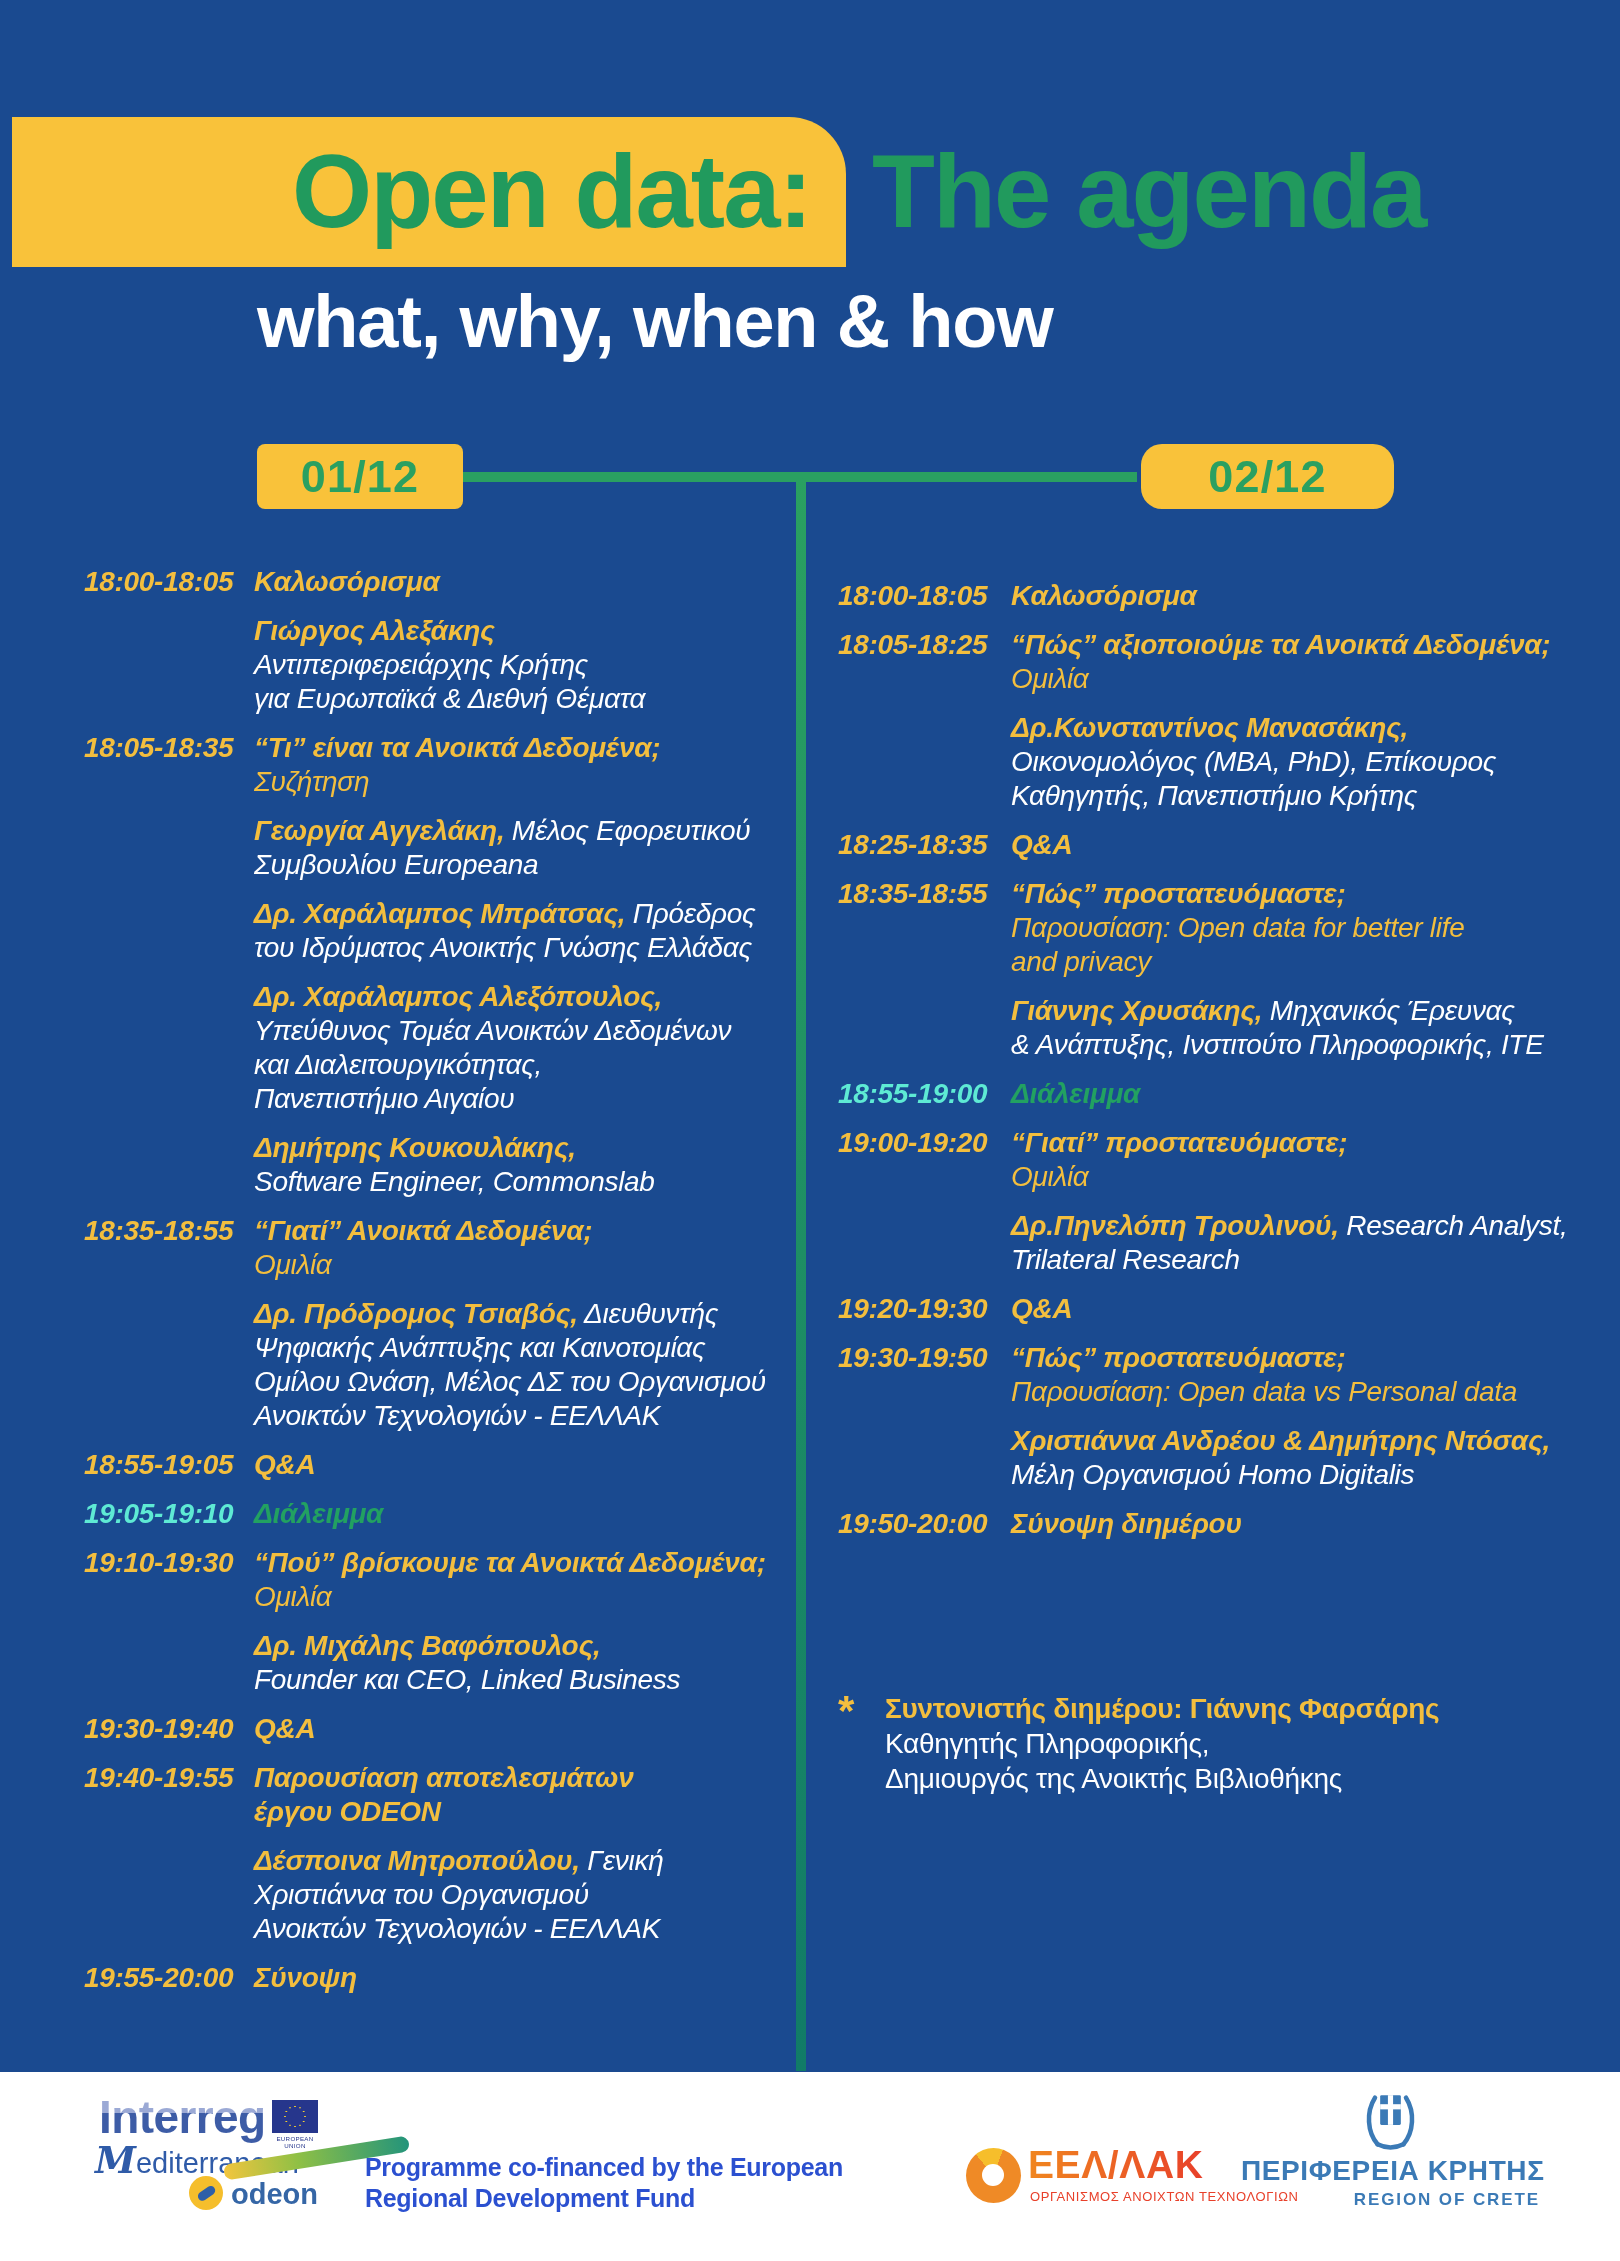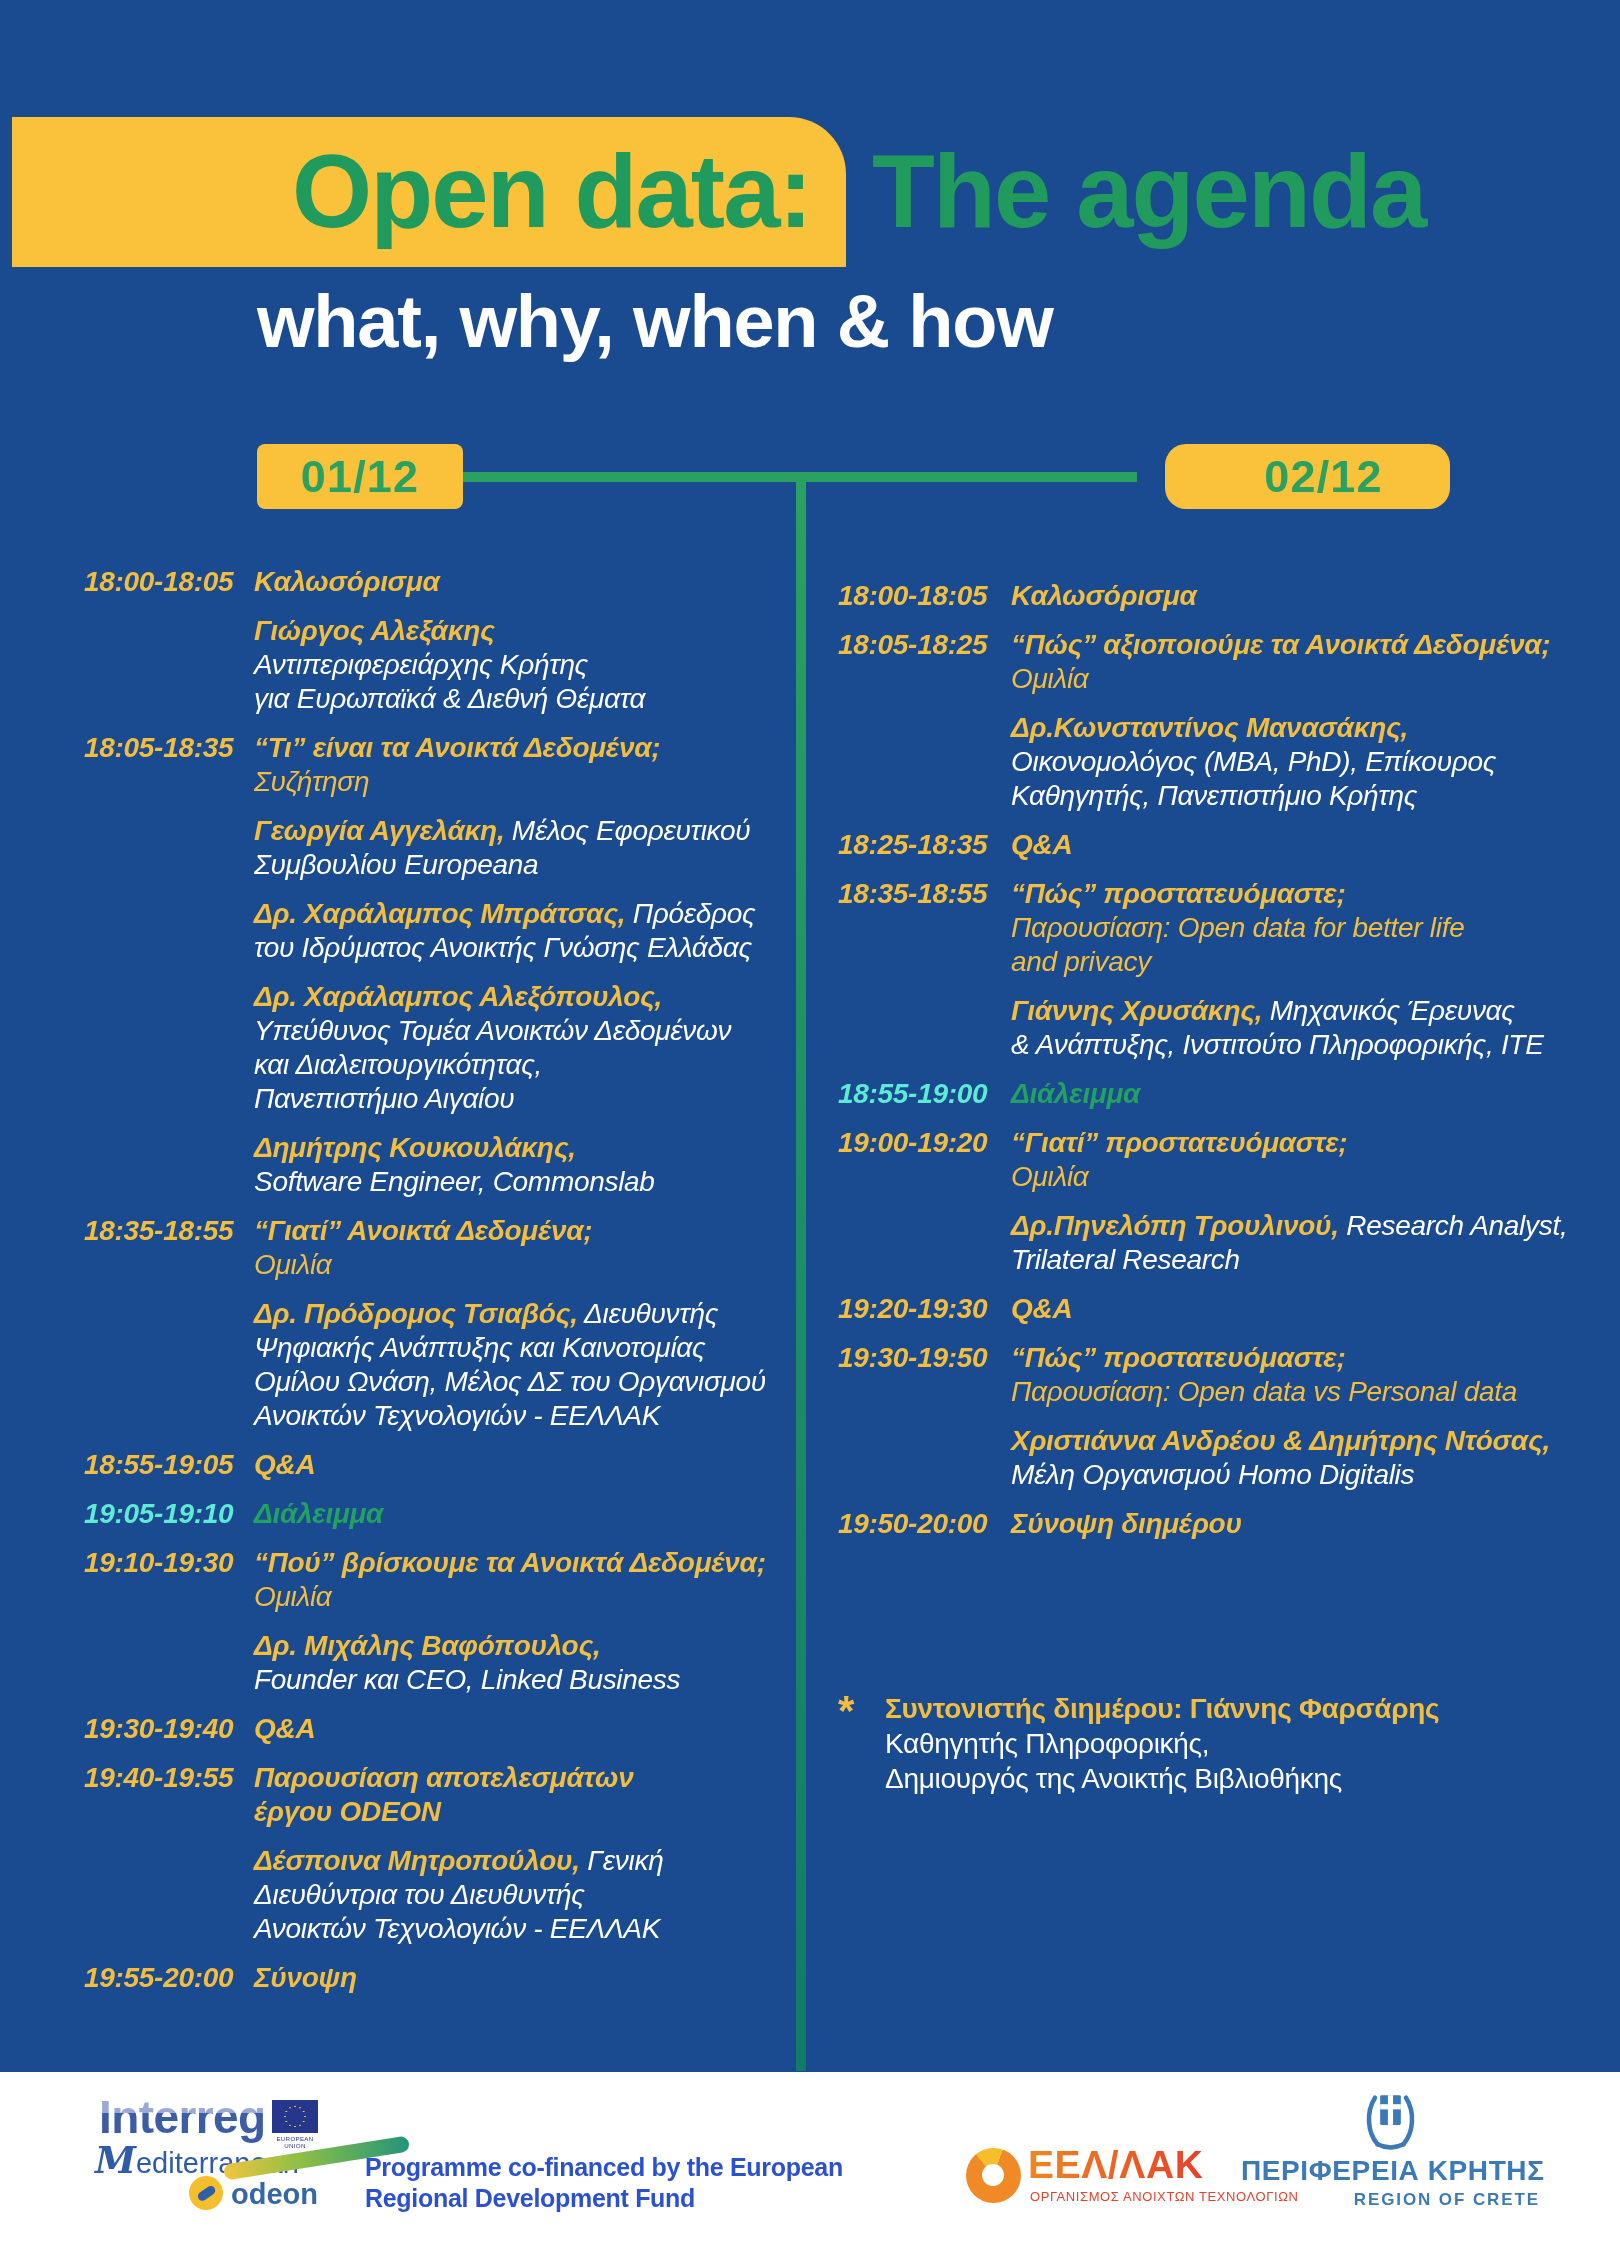--- a/index.html
+++ b/index.html
@@ -28,21 +28,21 @@
     font-size:74px; font-weight:bold; color:#ffffff; letter-spacing:-1.2px;
     white-space:nowrap;
   }
   
   .pill {
     position:absolute; top:444px; height:65px; background:#F9C23A;
     border-radius:21px; color:#2AA061; font-weight:bold; font-size:45px;
     display:flex; align-items:center; justify-content:center; letter-spacing:1.2px;
   }
   .pill-1 { left:257px; width:206px;border-radius:8px; }
-  .pill-2 { left:1165px; width:253px;padding-left:32px; }
+  .pill-2 { left:1141px; width:253px; }
   .hline { position:absolute; left:463px; top:472px; width:674px; height:10px; background:#2AA061; }
   .vline { position:absolute; left:796px; top:476px; width:10px; height:1595px;
            background:linear-gradient(#2AA061, #117B67); }
   
   .col { position:absolute; font-size:28px; line-height:34px; letter-spacing:-0.3px; }
   .col-left  { left:84px;  top:565px; width:711px; }
   .col-right { left:838px; top:579px; width:779px; }
   .item { display:flex; margin-bottom:15px;font-style:italic; }
   .col-left  .time { width:170px; }
   .col-right .time { width:173px; }
@@ -201,21 +201,21 @@
           <div class="line t">Q&amp;A</div>
         </div>
       </div>
       <div class="item">
         <div class="time">19:40-19:55</div>
         <div class="body">
           <div class="line t">Παρουσίαση αποτελεσμάτων</div>
           <div class="line t">έργου ODEON</div>
           <div class="block">
             <div class="line"><span class="name">Δέσποινα Μητροπούλου,</span><span class="plain"> Γενική</span></div>
-            <div class="line"><span class="plain">Διευθύντρια του Διευθυντής</span></div>
+            <div class="line"><span class="plain">Χριστιάννα του Οργανισμού</span></div>
             <div class="line"><span class="plain">Ανοικτών Τεχνολογιών - ΕΕΛΛΑΚ</span></div>
           </div>
         </div>
       </div>
       <div class="item">
         <div class="time">19:55-20:00</div>
         <div class="body">
           <div class="line t">Σύνοψη</div>
         </div>
       </div>

